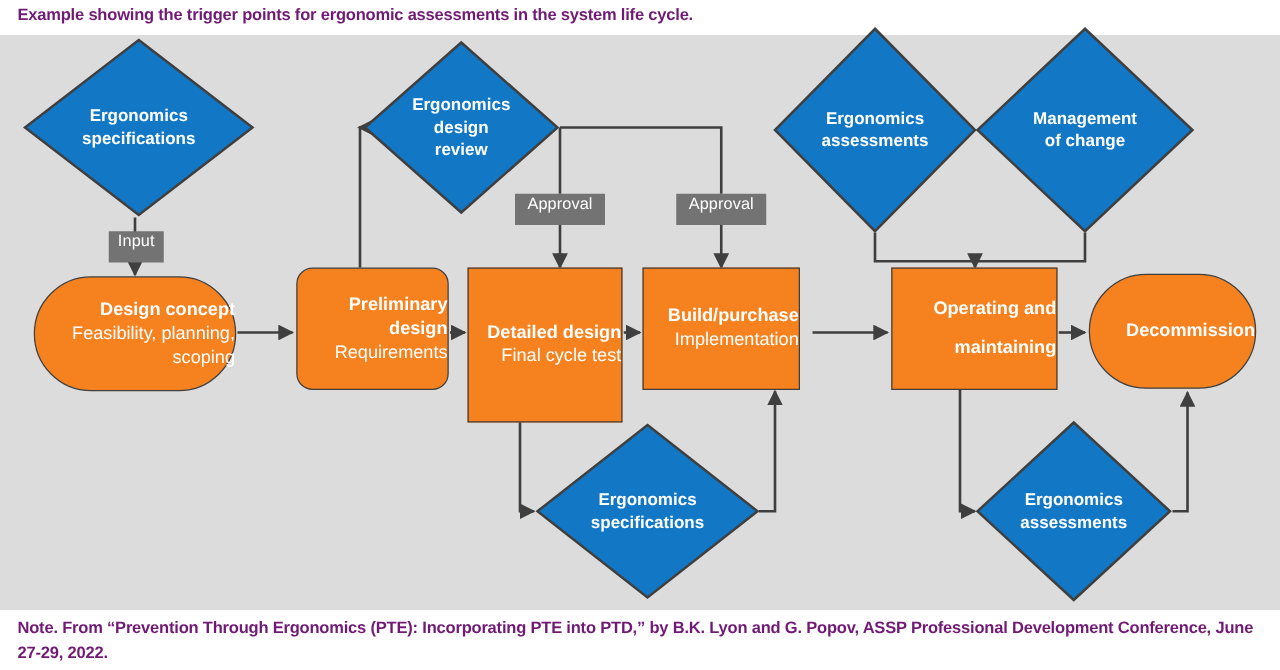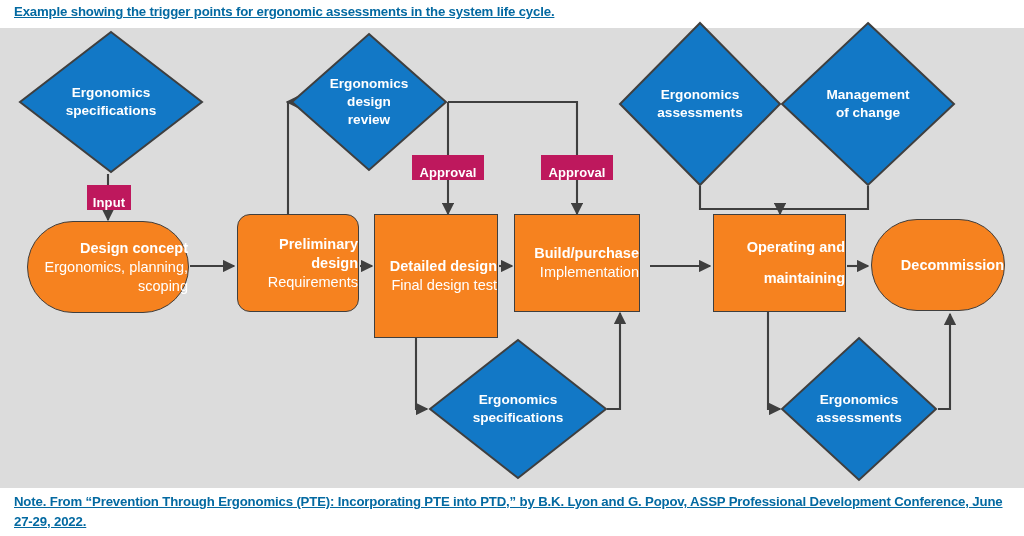--- a/index.html
+++ b/index.html
@@ -19,23 +19,22 @@
     position: absolute;
     left: 0;
     top: 28px;
     width: 1024px;
     height: 460px;
     background: #dcdcdc;
   }
   .caption {
     position: absolute;
     font-weight: bold;
-    color: #0369a1;
+    color: #701a75;
     letter-spacing: -0.15px;
-    text-decoration: underline;
   }
   #title-caption {
     left: 14px;
     top: 3px;
     width: 995px;
     font-size: 13.2px;
     line-height: 18px;
   }
   #note-caption {
     left: 14px;
@@ -103,27 +102,27 @@
     justify-content: center;
     text-align: center;
     color: #ffffff;
     font-weight: bold;
     font-size: 13.6px;
     line-height: 18px;
     pointer-events: none;
   }
   .tag {
     position: absolute;
-    background: #be185d;
+    background: #737373;
     color: #ffffff;
     display: flex;
-    align-items: flex-end;
+    align-items: flex-start;
     justify-content: center;
     font-size: 13px;
-    font-weight: bold;
+    font-weight: normal;
     letter-spacing: 0.1px;
   }
 </style>
 </head>
 <body>
 
 <div id="page">
 
   <div id="title-caption" class="caption">Example showing the trigger points for ergonomic assessments in the system life cycle.</div>
 
@@ -227,33 +226,33 @@
         <polygon points="79,2 156,73 79,144 2,73" fill="#1278c6" stroke="#3f3f3f" stroke-width="2"></polygon>
       </svg>
       <div class="diamond-label">
         <span>Ergonomics</span>
         <span>assessments</span>
       </div>
     </div>
 
     <div class="node proc stadium" style="left:27px; top:193px; width:162px; height:92px;">
       <div class="l1">Design concept</div>
-      <div class="l2">Ergonomics, planning,</div>
+      <div class="l2">Feasibility, planning,</div>
       <div class="l2">scoping</div>
     </div>
 
     <div class="node proc" style="left:237px; top:186px; width:122px; height:98px;border-radius:13px;">
       <div class="l1">Preliminary</div>
       <div class="l1">design</div>
       <div class="l2">Requirements</div>
     </div>
 
     <div class="node proc" style="left:374px; top:186px; width:124px; height:124px;">
       <div class="l1">Detailed design</div>
-      <div class="l2">Final design test</div>
+      <div class="l2">Final cycle test</div>
     </div>
 
     <div class="node proc" style="left:514px; top:186px; width:126px; height:98px;">
       <div class="l1">Build/purchase</div>
       <div class="l2">Implementation</div>
     </div>
 
     <div class="node proc" style="left:713px; top:186px; width:133px; height:98px;gap:12px;">
       <div class="l1">Operating and</div>
       <div class="l1">maintaining</div>

